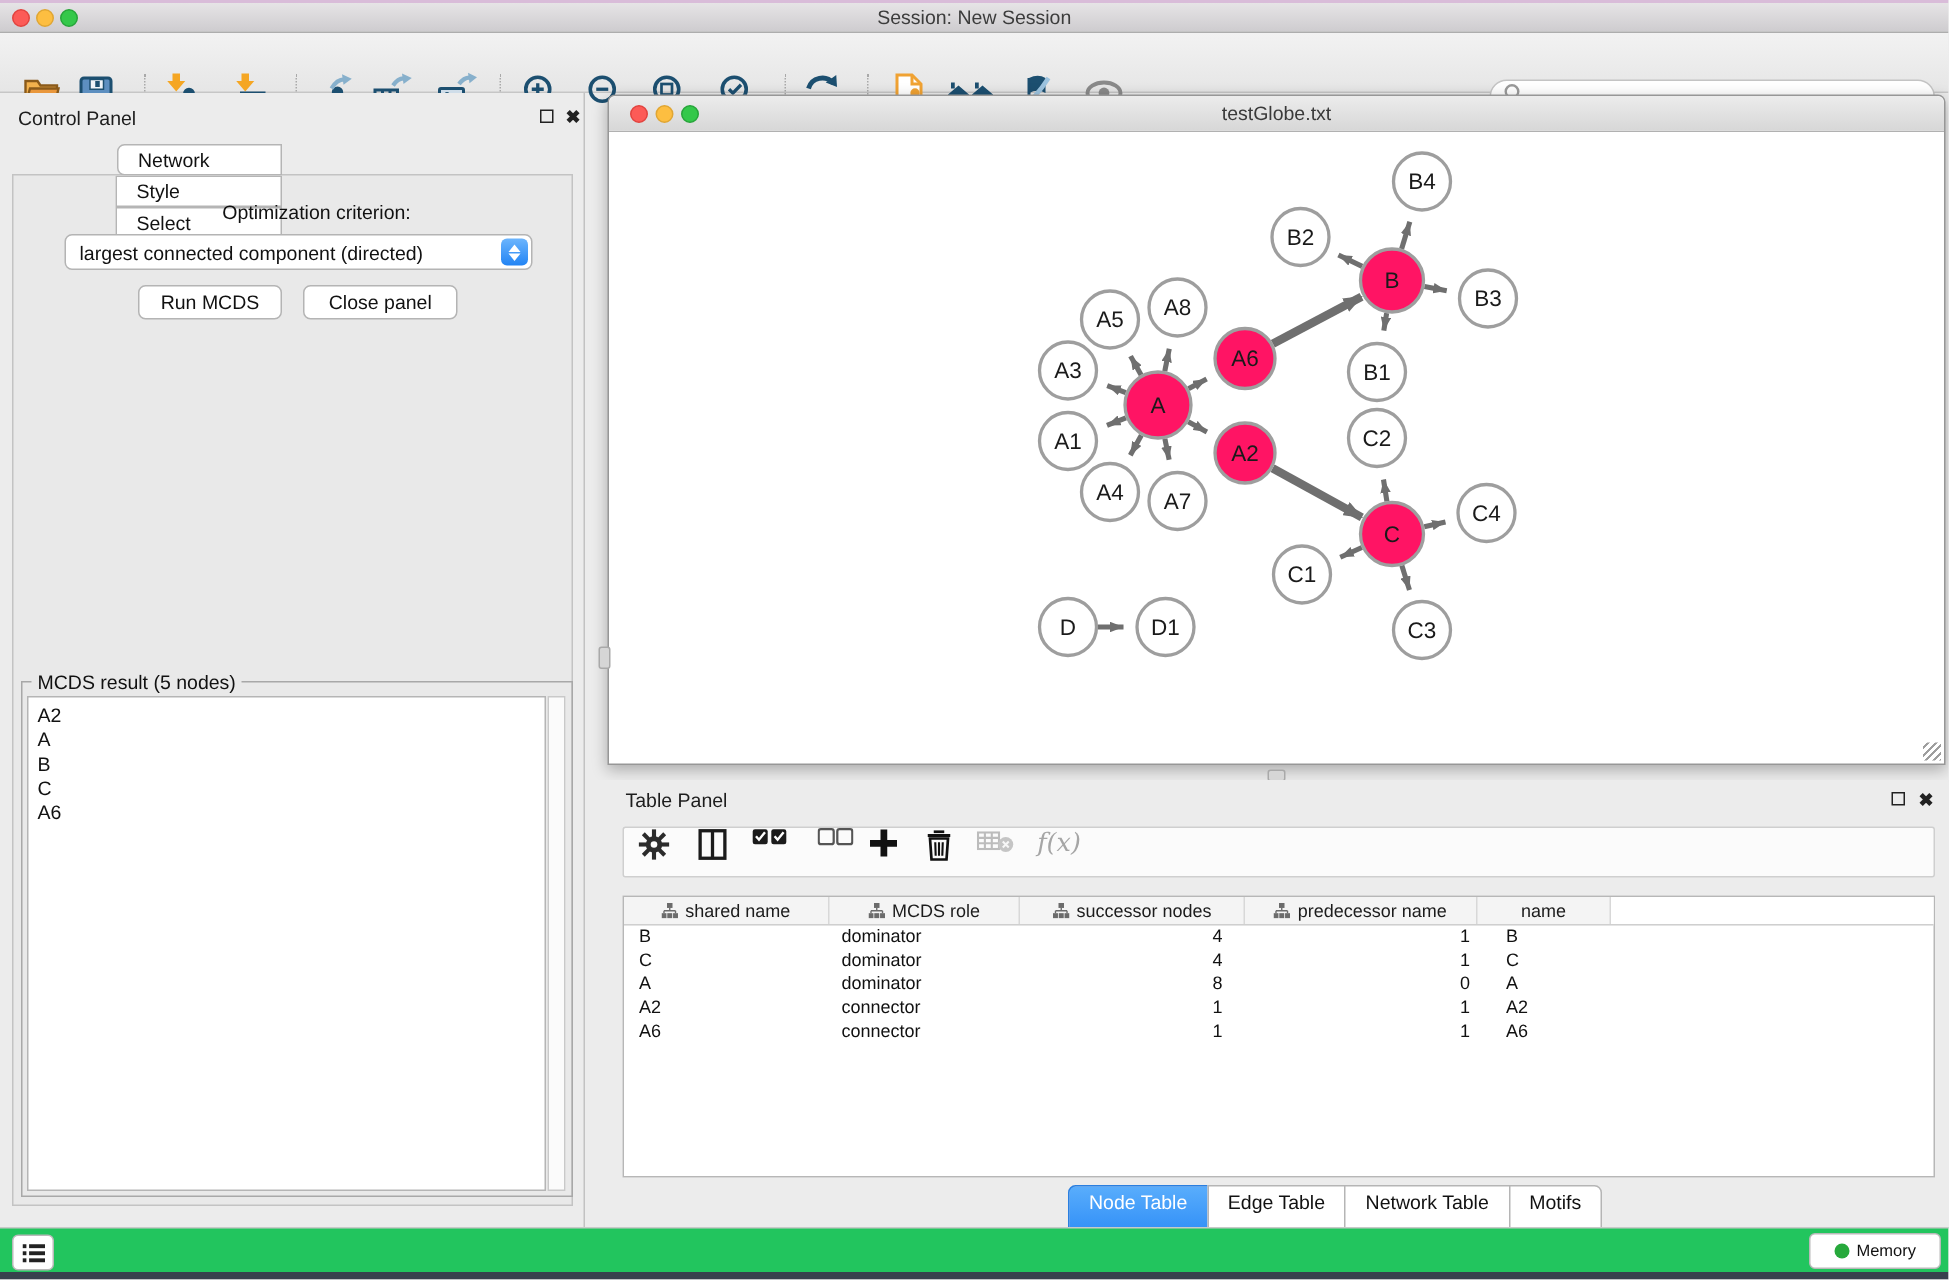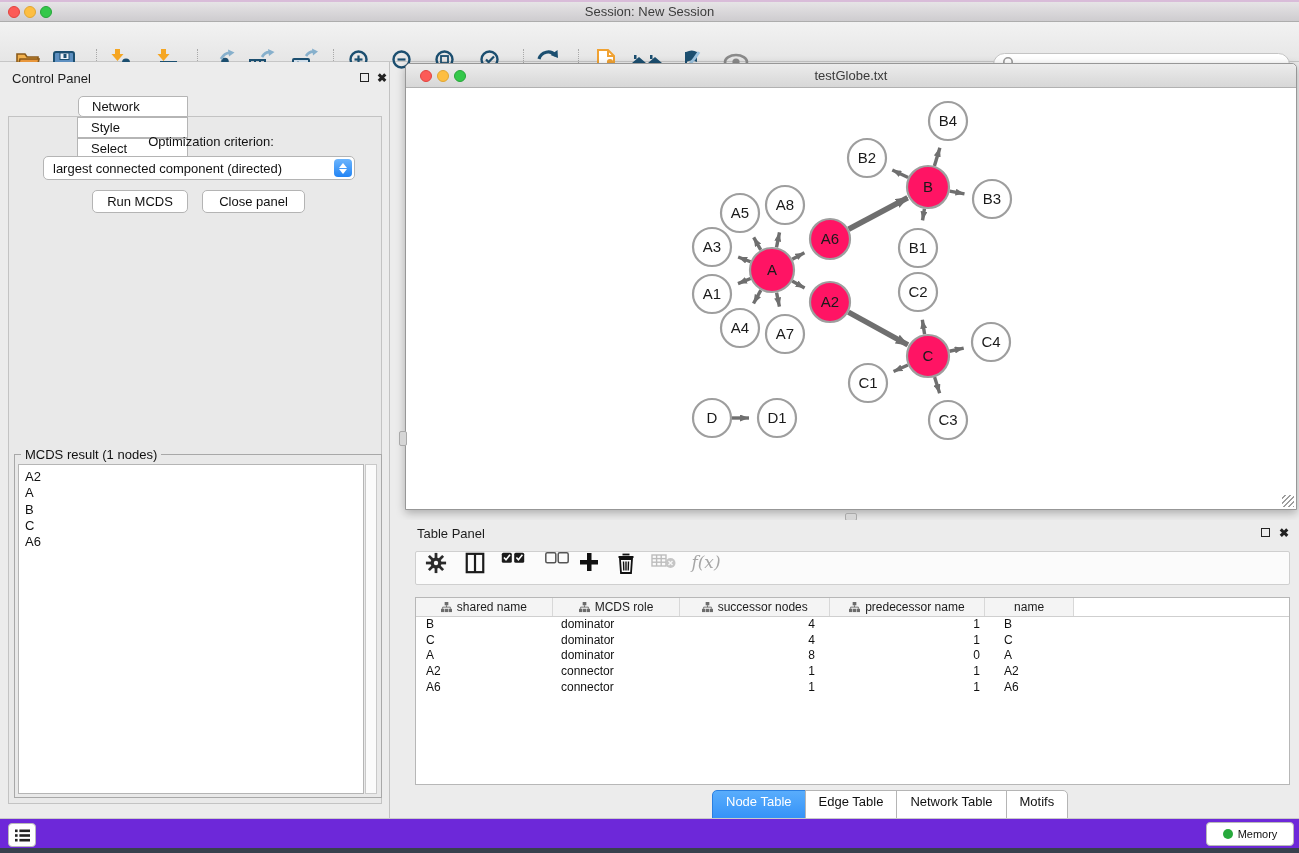--- a/index.html
+++ b/index.html
@@ -75,21 +75,21 @@
   .grid { position:absolute; left:24px; top:77px; width:875px; height:188px; background:#fff; border:1px solid #b7b7b7; }
   .grid-header { display:flex; height:19px; background:#f4f4f4; border-bottom:1px solid #cfcfcf; }
   .gh-cell { display:flex; align-items:center; justify-content:center; gap:5px; font-size:12px; color:#1c1c1c; border-right:1px solid #d8d8d8; }
   .gh-cell:last-child { border-right:none; }
   .grid-row { display:flex; height:15.7px; }
   .gr-cell { font-size:12px; color:#111; line-height:15.7px; white-space:nowrap; overflow:hidden; }
   .tp-tabs { position:absolute; left:277px; top:270px; display:flex; height:22px; }
   .tp-tabs .seg { height:35px; line-height:21px; }
 
   
-  .statusbar { position:absolute; left:0; top:818px; width:1299px; height:30px; background:#6d28d9; border-top:1px solid #c9c9c9; }
+  .statusbar { position:absolute; left:0; top:818px; width:1299px; height:30px; background:#22c55e; border-top:1px solid #c9c9c9; }
   .sb-btn { position:absolute; background:#fff; border:1px solid #b9b9b9; border-radius:4px; display:flex; align-items:center; justify-content:center; }
   .mem-dot { width:10px; height:10px; border-radius:50%; background:#27a93c; margin-right:5px; }
   .mem-label { font-size:11px; color:#111; }
   .bottom-strip { position:absolute; left:0; top:848px; width:1299px; height:5px; background:#38414d; }
 </style>
 </head>
 <body>
 
 <div id="app">
 
@@ -275,21 +275,21 @@
     <div class="dropdown">
       <span>largest connected component (directed)</span>
       <span class="stepper">
           <span class="chev-up"></span>
           <span class="chev-dn"></span>
         </span>
     </div>
     <button class="cp-btn" style="left:92px; width:96px">Run MCDS</button>
     <button class="cp-btn" style="left:202px; width:103px">Close panel</button>
     <div class="result-group">
-      <span class="result-title">MCDS result (1 nodes)</span>
+      <span class="result-title">MCDS result (5 nodes)</span>
       <div class="result-list">
           <div class="item">A2</div>
           <div class="item">A</div>
           <div class="item">B</div>
           <div class="item">C</div>
           <div class="item">A6</div>
         </div>
       <div class="result-scroll"></div>
     </div>
   </div>

